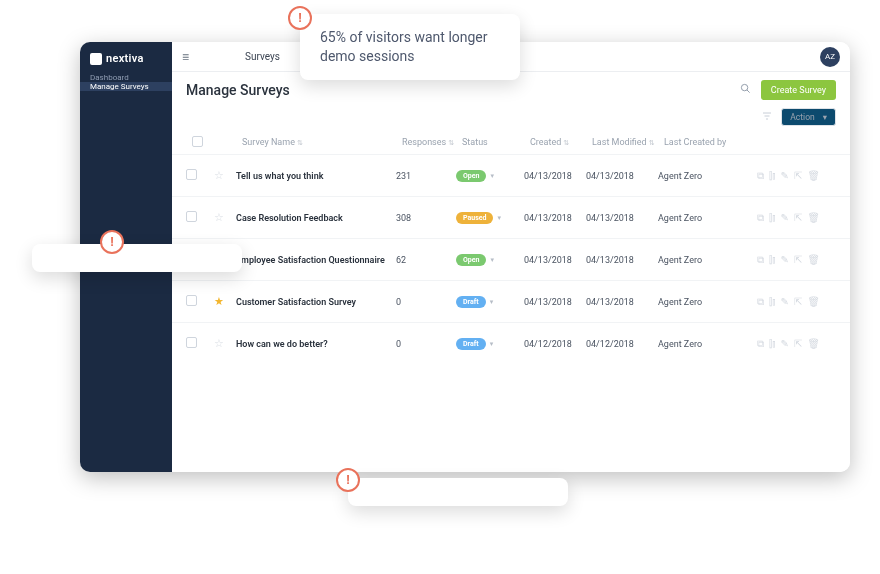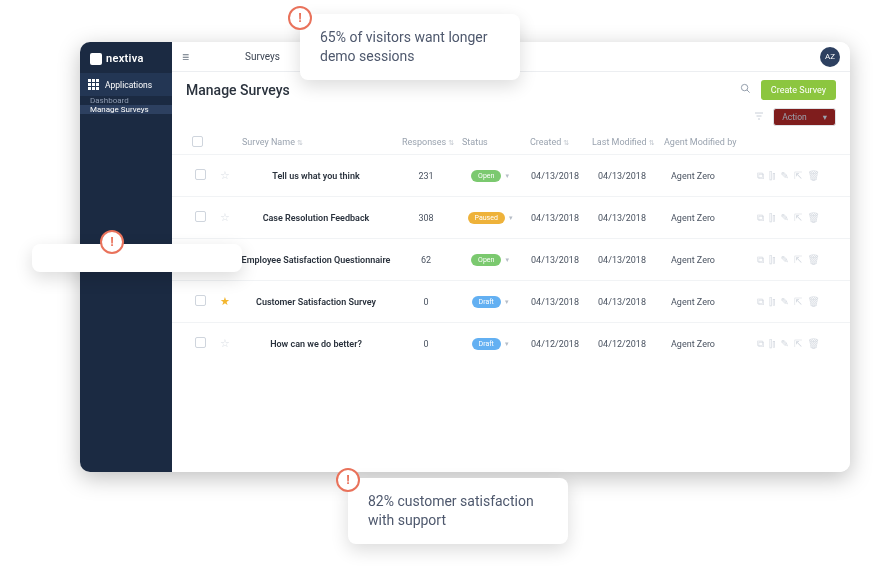--- a/index.html
+++ b/index.html
@@ -93,55 +93,54 @@
   .tab.active { color:#2a323d; font-weight:600; border-bottom:2px solid #71b62f; }
 
   .toolbar {
     display:flex; justify-content:flex-end; align-items:center;
     gap:8px;
     padding: 8px 14px 4px 14px;
   }
   .filter-icon { color:#c8ced7; font-size:11px; }
   .action-btn {
     border:1px solid #dfe3e8; color:#9aa3af;
-    background:#7f1d1d; border-radius:3px;
+    background:#0c4a6e; border-radius:3px;
     font-size:8.5px; padding:3px 8px;
-    display:flex; align-items:center; gap:16px;
+    display:flex; align-items:center; gap:8px;
     cursor:pointer;
   }
 
   
   .table { width:100%; font-size:9px; }
   .thead, .trow {
     display:grid;
     grid-template-columns: 28px 22px 160px 60px 68px 62px 72px 70px 92px;
     align-items:center;
     padding: 0 14px;
   }
   .thead { color:#9aa3af; height:24px;padding-left:20px; }
   .thead .sort { font-size:7px; opacity:.6; margin-left:2px; }
   .trow {
     height: 42px;
     border-top:1px solid #f1f3f5;
     color:#4a5361;
-    text-align:center;
   }
   .chk {
     width:11px; height:11px; border:1px solid #cfd5dd; border-radius:2px; display:inline-block;
   }
   .star { color:#d8dde3; font-size:11px; }
   .star.filled { color:#f3b62f; }
   .name { font-weight:600; color:#2a323d; }
   .status-pill {
     display:inline-block;
     padding: 2px 7px;
     border-radius: 9px;
     font-size: 7px;
     color:#fff;
-    font-weight:400;
+    font-weight:700;
   }
   .status-open   { background:#7bc96f; }
   .status-paused { background:#eeb23a; }
   .status-draft  { background:#63b0f2; }
   .status-arrow { color:#b6bdc7; font-size:7px; margin-left:4px; }
   .row-actions { display:flex; gap:5px; justify-content:flex-end; color:#d4d9e0; font-size:10px; }
   .row-actions span { cursor:pointer; }
 
   
   .callout {
@@ -175,34 +174,20 @@
 </style>
 </head>
 <body>
 
 <div class="app-window">
 
   <aside class="sidebar">
     <div class="logo">
       <span class="logo-mark"></span>
       <span class="logo-text">nextiva</span>
-    </div>
-    <div class="nav-section">
-      <span class="apps-icon">
-        <span></span>
-          <span></span>
-          <span></span>
-          <span></span>
-          <span></span>
-          <span></span>
-          <span></span>
-          <span></span>
-          <span></span>
-      </span>
-      <span>Applications</span>
     </div>
     <div class="nav-item">Dashboard</div>
     <div class="nav-item active">Manage Surveys</div>
   </aside>
 
   <main class="main">
 
     <div class="topbar">
       <span class="crumb-icon">≡</span>
       <span class="crumb-text">Surveys</span>
@@ -239,21 +224,21 @@
 
     <div class="table">
       <div class="thead">
         <span><span class="chk"></span></span>
         <span></span>
         <span class="th-cell"><span>Survey Name</span><span class="sort">⇅</span></span>
         <span class="th-cell"><span>Responses</span><span class="sort">⇅</span></span>
         <span class="th-cell"><span>Status</span></span>
         <span class="th-cell"><span>Created</span><span class="sort">⇅</span></span>
         <span class="th-cell"><span>Last Modified</span><span class="sort">⇅</span></span>
-        <span class="th-cell"><span>Agent Modified by</span></span>
+        <span class="th-cell"><span>Last Created by</span></span>
         <span></span>
       </div>
       <div id="tbody">
           <div class="trow">
             <span><span class="chk"></span></span>
             <span class="star ">☆</span>
             <span class="name">Tell us what you think</span>
             <span>231</span>
             <span><span class="status-pill status-open">Open</span><span class="status-arrow">▾</span></span>
             <span>04/13/2018</span>
@@ -343,14 +328,13 @@
 
 <div class="callout c1">
   <div class="badge">!</div>
   <div>65% of visitors want longer demo sessions</div>
 </div>
 <div class="callout c2">
   <div class="badge">!</div>
 </div>
 <div class="callout c3">
   <div class="badge">!</div>
-  <div>82% customer satisfaction with support</div>
 </div>
 
 </body></html>

